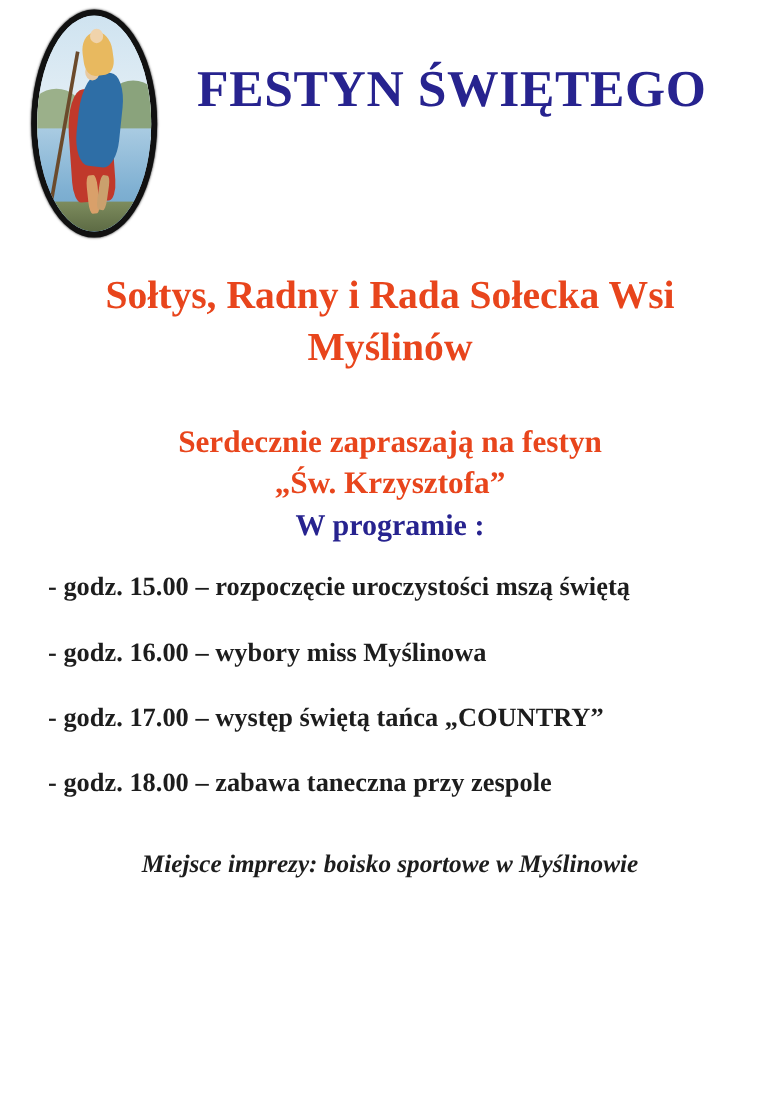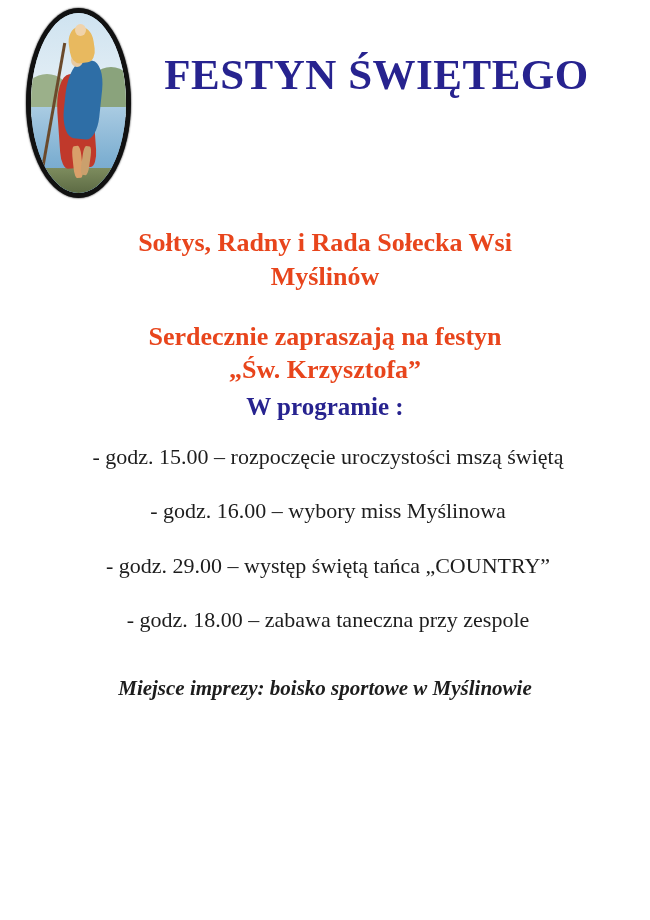--- a/index.html
+++ b/index.html
@@ -137,52 +137,51 @@
   
   .body {
     padding: 18px 34px 0 34px;
     text-align: center;
   }
   .red {
     color: #e8451c;
     font-weight: bold;
   }
   .intro {
-    font-size: 26px;
+    font-size: 33px;
     line-height: 1.3;
     margin-top: 10px;
   }
   .invite {
     font-size: 26px;
     line-height: 1.3;
-    margin-top: 26px;
+    margin-top: 40px;
   }
   .date {
     font-size: 27px;
     line-height: 1.3;
     margin-top: 28px;
   }
   .program-header {
     color: #27238f;
     font-weight: bold;
     font-size: 25px;
     margin-top: 6px;
   }
   .program {
     margin-top: 22px;
     text-align: left;
     padding-left: 6px;
   }
   .prog-item {
     font-size: 22px;
     color: #1d1d1d;
-    font-weight: normal;
+    font-weight: bold;
     margin-bottom: 26px;
     line-height: 1.28;
-    text-align: center;
   }
   .prog-item .sub {
     display: block;
     padding-left: 150px;
   }
   .footer {
     margin-top: 42px;
     text-align: center;
     font-size: 21px;
     font-weight: bold;
@@ -245,21 +244,21 @@
         <span>rozpoczęcie uroczystości mszą świętą</span>
       </div>
 
       <div class="prog-item">
         <span>- godz. 16.00</span>
         <span>–</span>
         <span>wybory miss Myślinowa</span>
       </div>
 
       <div class="prog-item">
-        <span>- godz. 29.00</span>
+        <span>- godz. 17.00</span>
         <span>–</span>
         <span>występ świętą tańca „COUNTRY”</span>
       </div>
 
       <div class="prog-item">
         <span>- godz. 18.00</span>
         <span>–</span>
         <span>zabawa taneczna przy zespole</span>
       </div>
 

